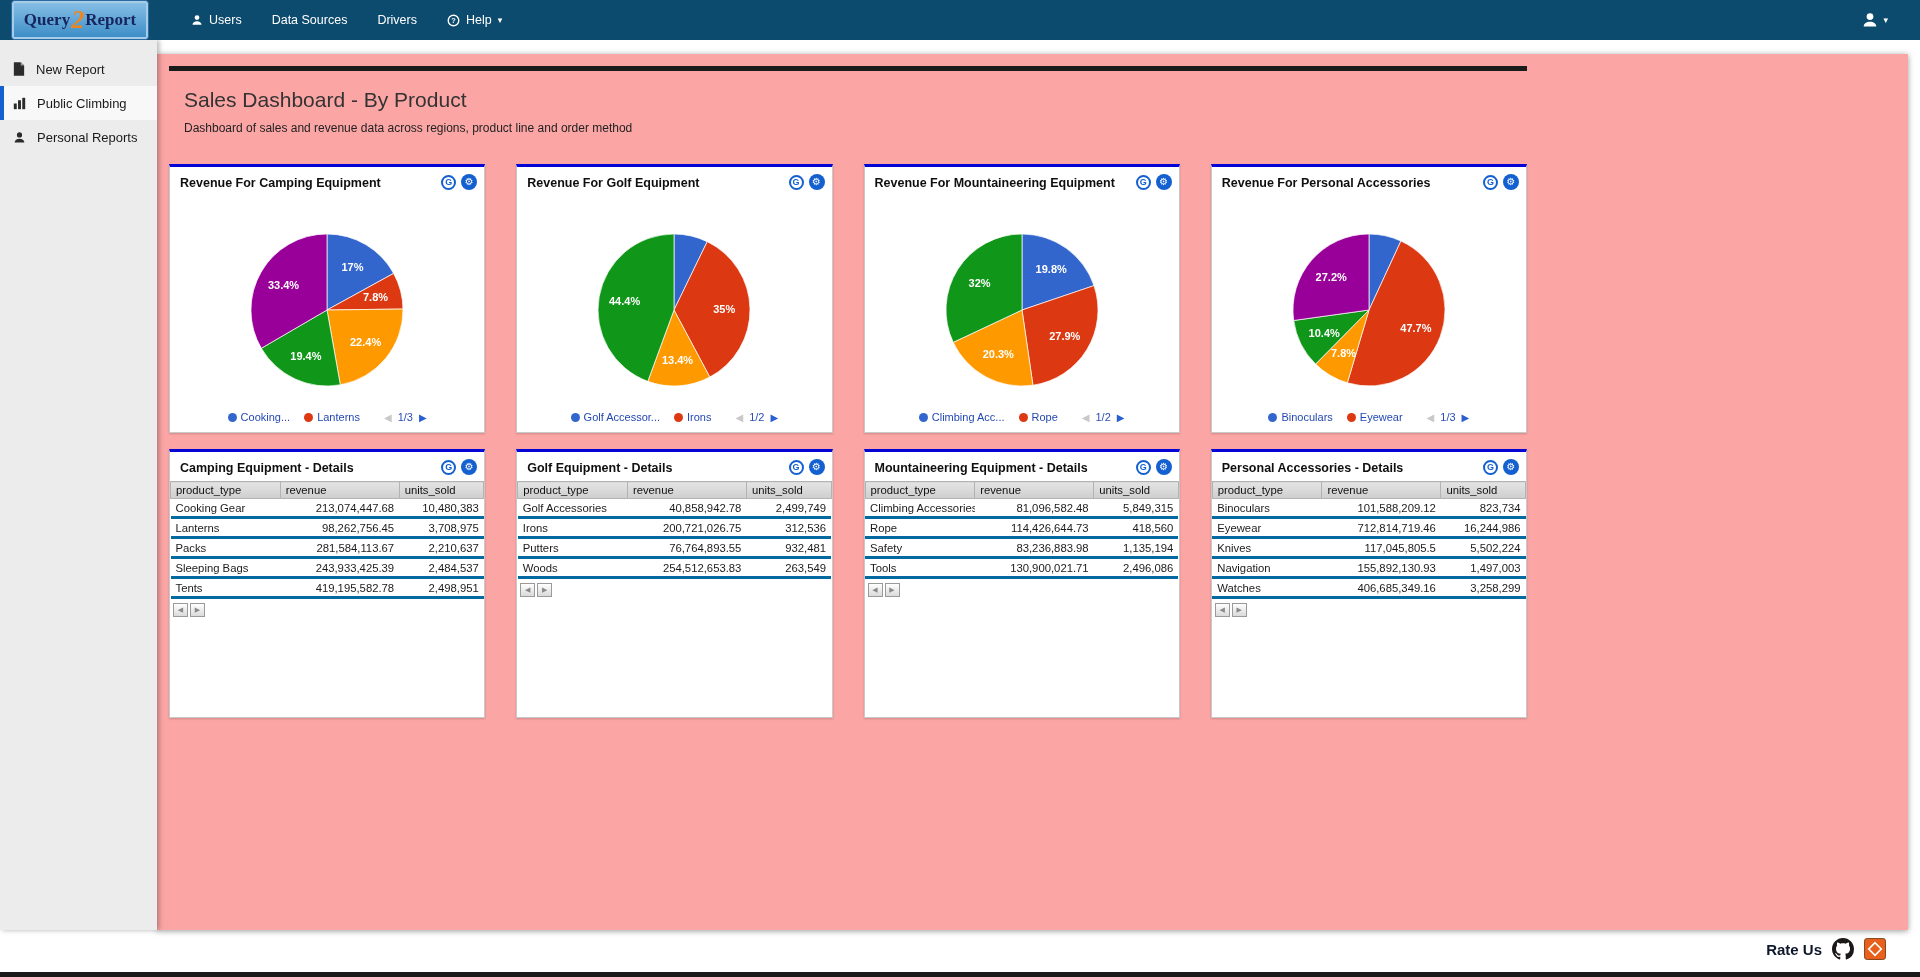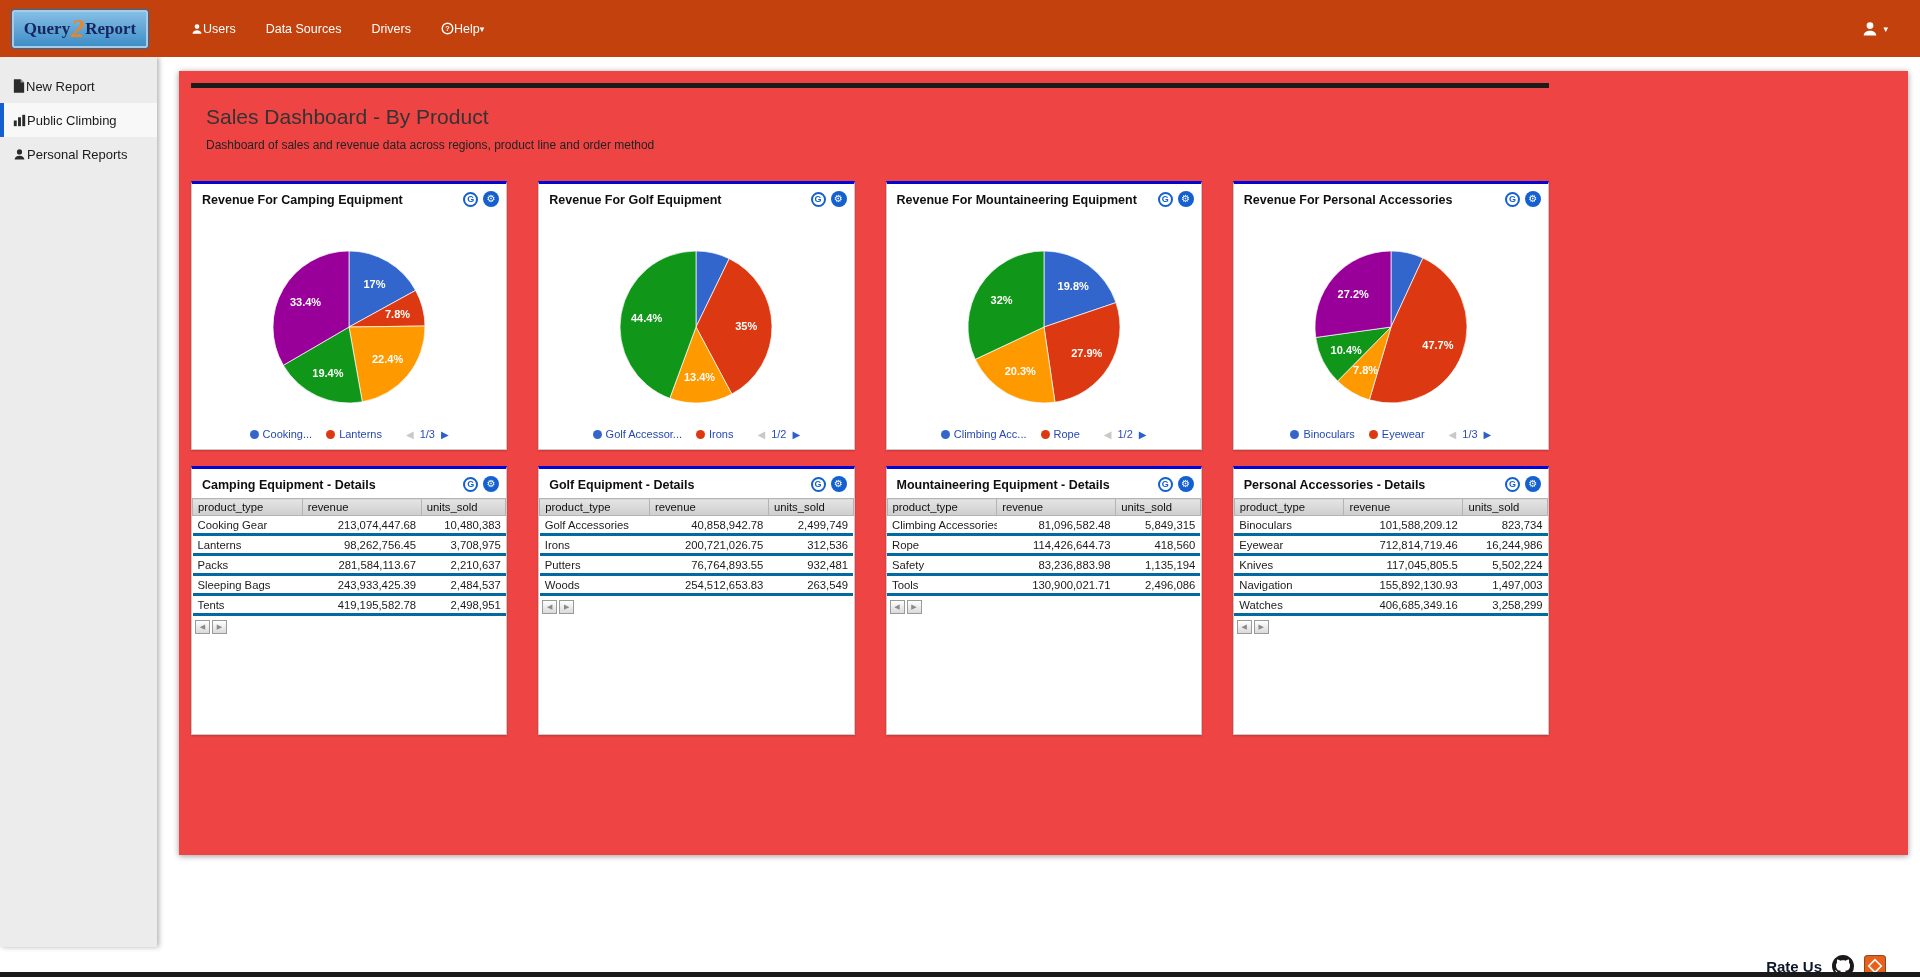--- a/index.html
+++ b/index.html
@@ -1,35 +1,35 @@
 <!DOCTYPE html>
 <html><head>
 <meta charset="utf-8">
 <style>
   *{box-sizing:border-box;margin:0;padding:0}
   html,body{width:1920px;height:977px}
   body{font-family:"Liberation Sans",sans-serif;background:#fff;overflow:hidden;position:relative}
 
   
-  .navbar{height:57px;background:#c2410c;display:flex;align-items:center;padding:0 12px;position:relative;z-index:6}
+  .navbar{height:40px;background:#0c4a6e;display:flex;align-items:center;padding:0 12px;position:relative;z-index:6}
   .brand{width:136px;height:38px;background:linear-gradient(180deg,#85bee5,#3e8ec8);border:2px solid #a6cce8;outline:1px solid #2a6ba4;border-radius:2px;display:flex;align-items:center;justify-content:center;cursor:pointer;font-family:"Liberation Serif",serif}
   .brand .bq,.brand .br{color:#17255f;font-size:17px;font-weight:bold}
   .brand .b2{color:#ef861d;font-size:26px;font-weight:bold;font-style:italic;margin:0 1px;line-height:1}
   .nav-items{display:flex;align-items:center;margin-left:28px;height:100%}
-  .nav-item{color:#fff;font-size:12.5px;padding:0 15px;height:100%;display:flex;align-items:center;gap:0;cursor:pointer}
+  .nav-item{color:#fff;font-size:12.5px;padding:0 15px;height:100%;display:flex;align-items:center;gap:6px;cursor:pointer}
   .caret{font-size:9px;color:#fff;font-family:"DejaVu Sans",sans-serif}
   .user-menu{margin-left:auto;display:flex;align-items:center;gap:5px;padding-right:20px;cursor:pointer}
 
   
   .layout{display:flex;height:932px;background:#fff}
   .sidebar{width:157px;background:#ececec;box-shadow:2px 0 5px rgba(0,0,0,.3);height:890px;padding-top:12px;z-index:3;flex:0 0 157px}
-  .side-item{display:flex;align-items:center;gap:1px;height:34px;padding-left:9px;font-size:13px;color:#1a1a1a;border-left:4px solid transparent;cursor:pointer}
+  .side-item{display:flex;align-items:center;gap:11px;height:34px;padding-left:9px;font-size:13px;color:#1a1a1a;border-left:4px solid transparent;cursor:pointer}
   .side-item.active{background:#f8f8f8;border-left-color:#1460d0}
   .main{flex:1;position:relative;background:#fff}
-  .card{margin:14px 12px 0 22px;height:784px;box-shadow:0 1px 6px rgba(0,0,0,.4);background:#ef4444;padding:12px 0 0 12px}
+  .card{margin:14px 12px 0 0;height:876px;box-shadow:0 1px 6px rgba(0,0,0,.4);background:#fca5a5;padding:12px 0 0 12px}
   .content{width:1358px}
 
   
   .report-header{border-top:5px solid #1b1b1b;padding:17px 0 15px 15px}
   .report-title{font-size:21px;color:#333}
   .report-sub{font-size:12px;color:#222;margin-top:9px}
 
   
   .grid{display:grid;grid-template-columns:repeat(4,1fr);column-gap:31px;width:1358px}
   #charts-grid{margin-top:14px}

